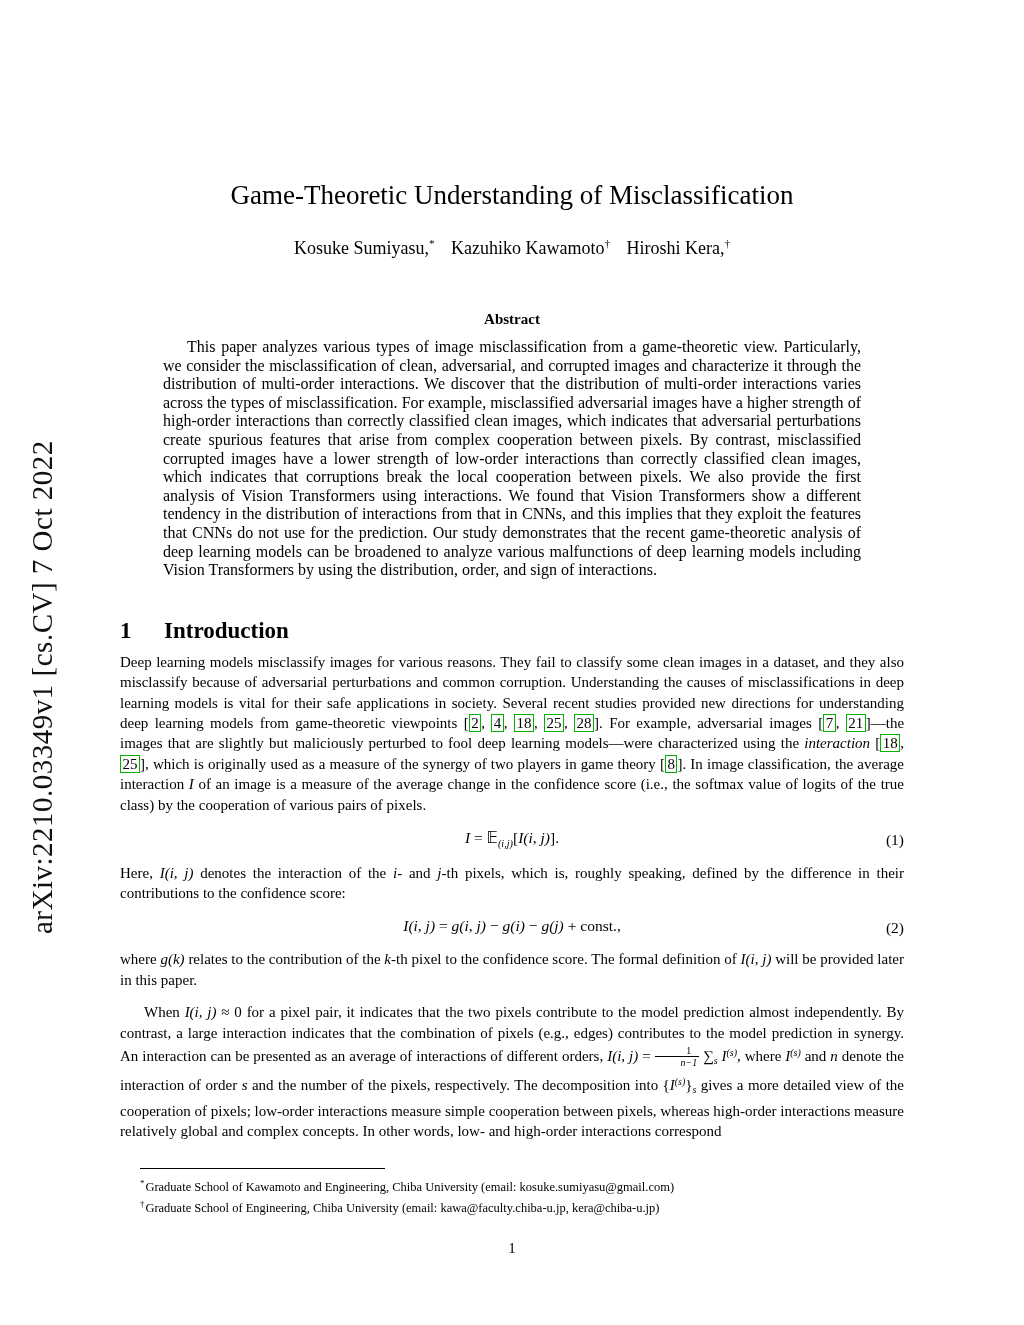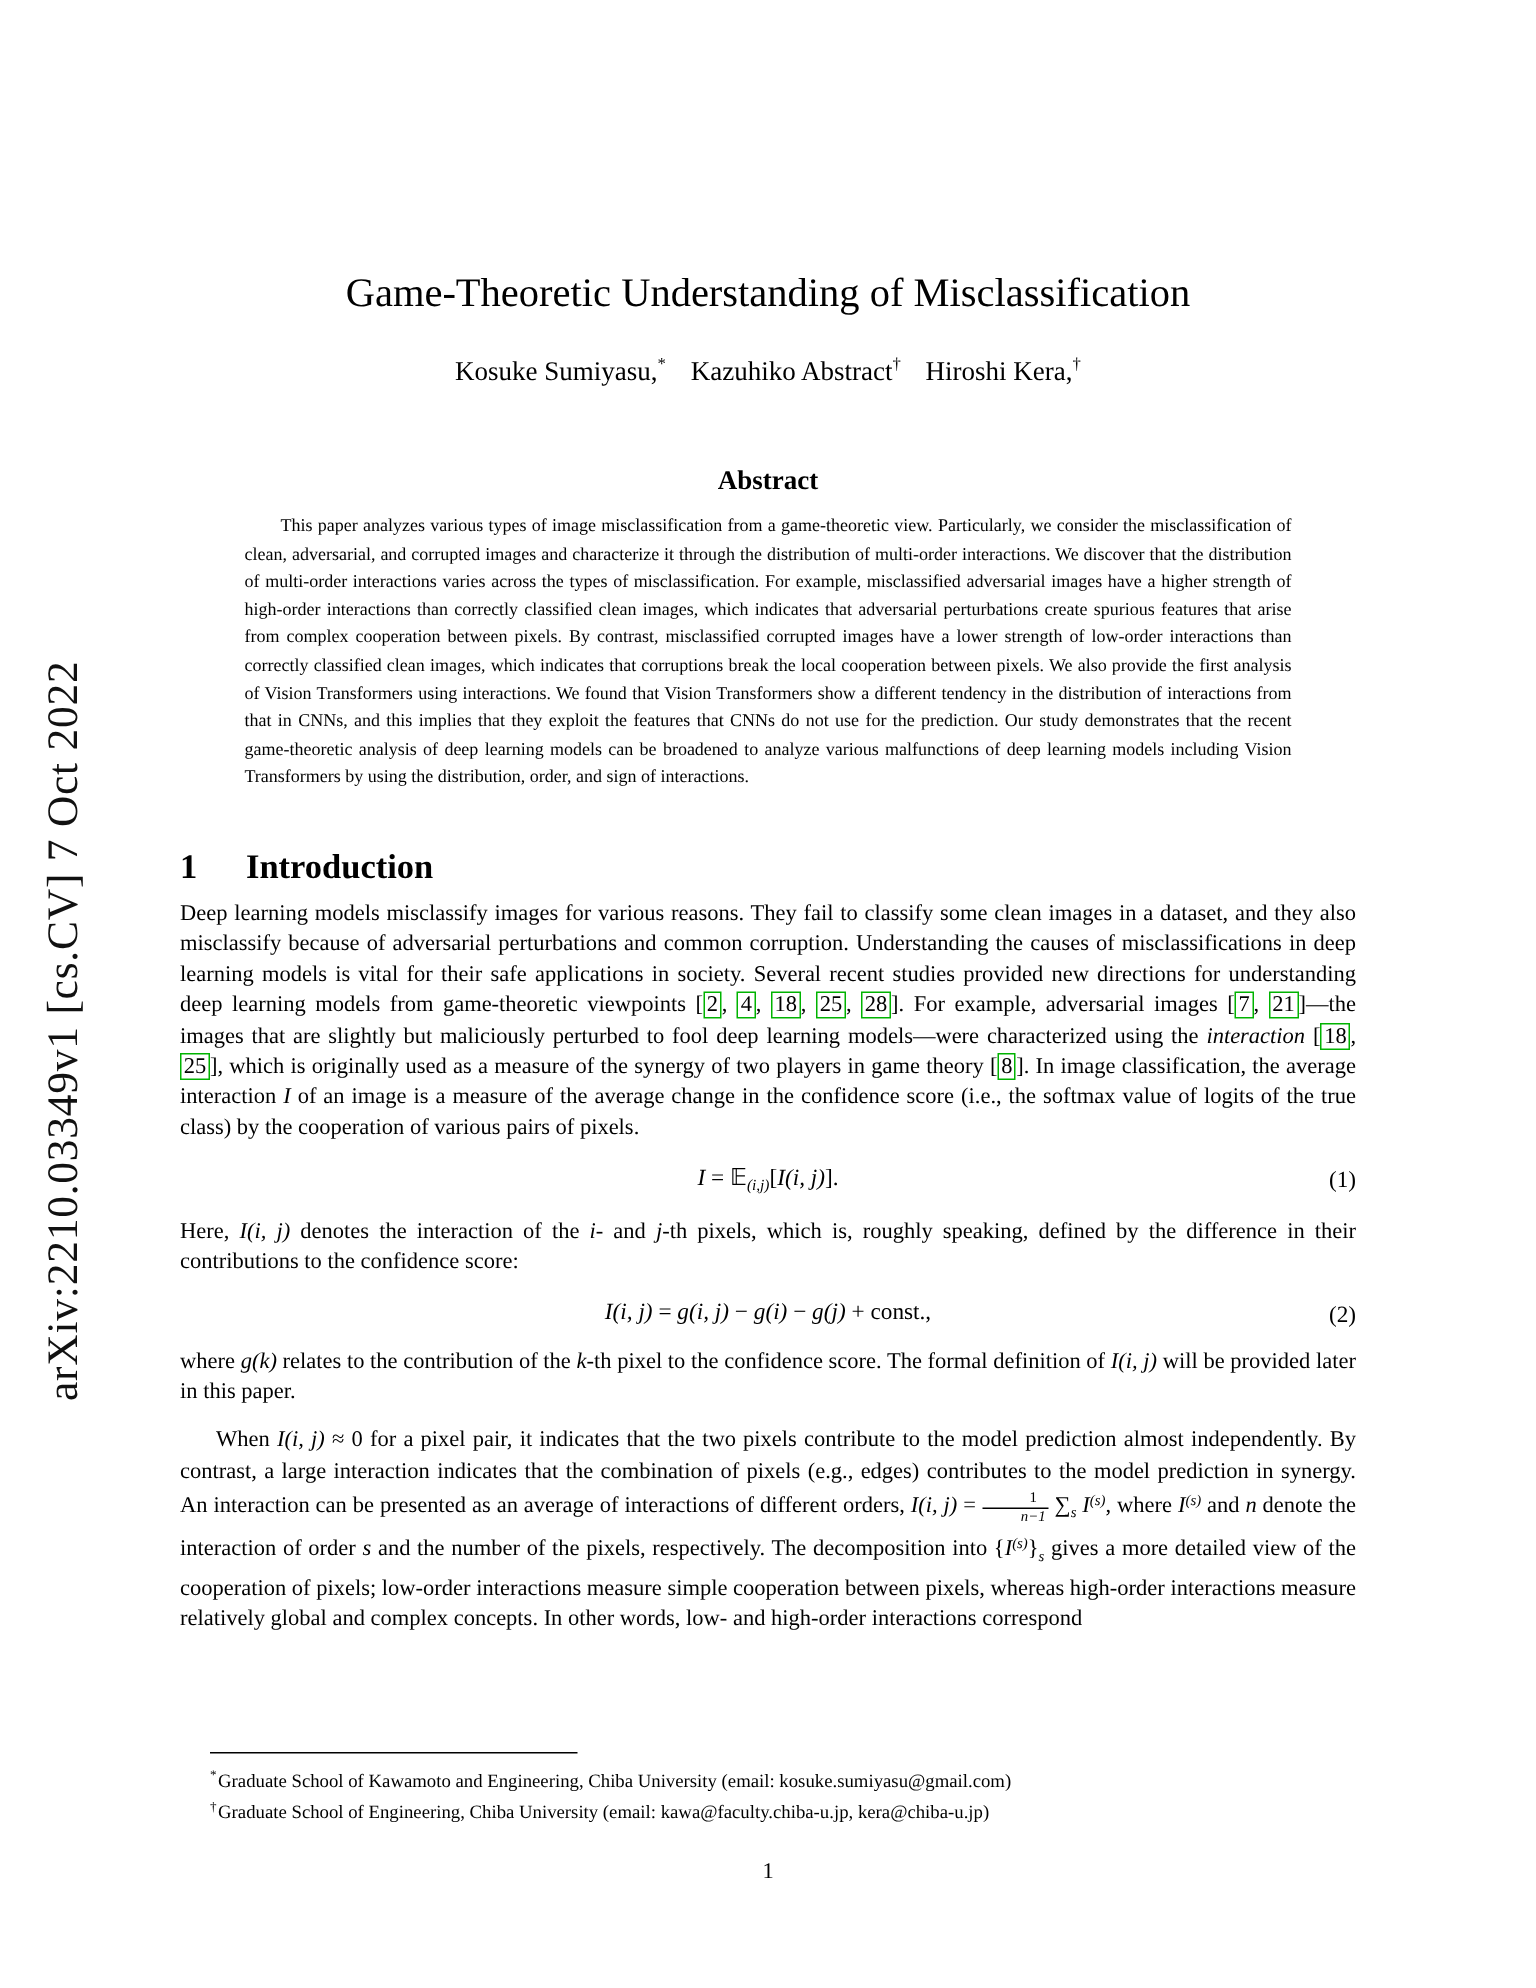--- a/index.html
+++ b/index.html
@@ -38,26 +38,26 @@
     text-align: center;
     font-size: 18px;
   }
   .authors sup { font-size: 62%; }
   .author { padding: 0 6px; }
 
   .abstract-wrap { width: 698px; margin: 52px auto 0 auto; }
   .abstract-heading {
     text-align: center;
     font-weight: bold;
-    font-size: 18px;
+    font-size: 15px;
     margin-bottom: 10px;
   }
   .abstract-text {
     margin: 0;
-    font-size: 12px;
+    font-size: 16px;
     line-height: 18.6px;
     text-align: justify;
     text-indent: 24px;
   }
 
   .section-heading {
     margin: 38px 0 0 0;
     font-size: 23px;
     font-weight: bold;
   }
@@ -125,21 +125,21 @@
 <div class="page">
 
   <div class="arxiv-banner">arXiv:2210.03349v1  [cs.CV]  7 Oct 2022</div>
 
   <div class="content">
 
     <h1 class="title">Game-Theoretic Understanding of Misclassification</h1>
 
     <div class="authors">
       <span class="author"><span>Kosuke Sumiyasu,</span><sup>*</sup></span>
-      <span class="author"><span>Kazuhiko Abstract</span><sup>†</sup></span>
+      <span class="author"><span>Kazuhiko Kawamoto</span><sup>†</sup></span>
       <span class="author"><span>Hiroshi Kera,</span><sup>†</sup></span>
     </div>
 
     <div class="abstract-wrap">
       <div class="abstract-heading">Abstract</div>
       <p class="abstract-text">This paper analyzes various types of image misclassification from a game-theoretic view. Particularly, we consider the misclassification of clean, adversarial, and corrupted images and characterize it through the distribution of multi-order interactions. We discover that the distribution of multi-order interactions varies across the types of misclassification. For example, misclassified adversarial images have a higher strength of high-order interactions than correctly classified clean images, which indicates that adversarial perturbations create spurious features that arise from complex cooperation between pixels. By contrast, misclassified corrupted images have a lower strength of low-order interactions than correctly classified clean images, which indicates that corruptions break the local cooperation between pixels. We also provide the first analysis of Vision Transformers using interactions. We found that Vision Transformers show a different tendency in the distribution of interactions from that in CNNs, and this implies that they exploit the features that CNNs do not use for the prediction. Our study demonstrates that the recent game-theoretic analysis of deep learning models can be broadened to analyze various malfunctions of deep learning models including Vision Transformers by using the distribution, order, and sign of interactions.</p>
     </div>
 
     <h2 class="section-heading"><span class="sec-num">1</span><span>Introduction</span></h2>
 

